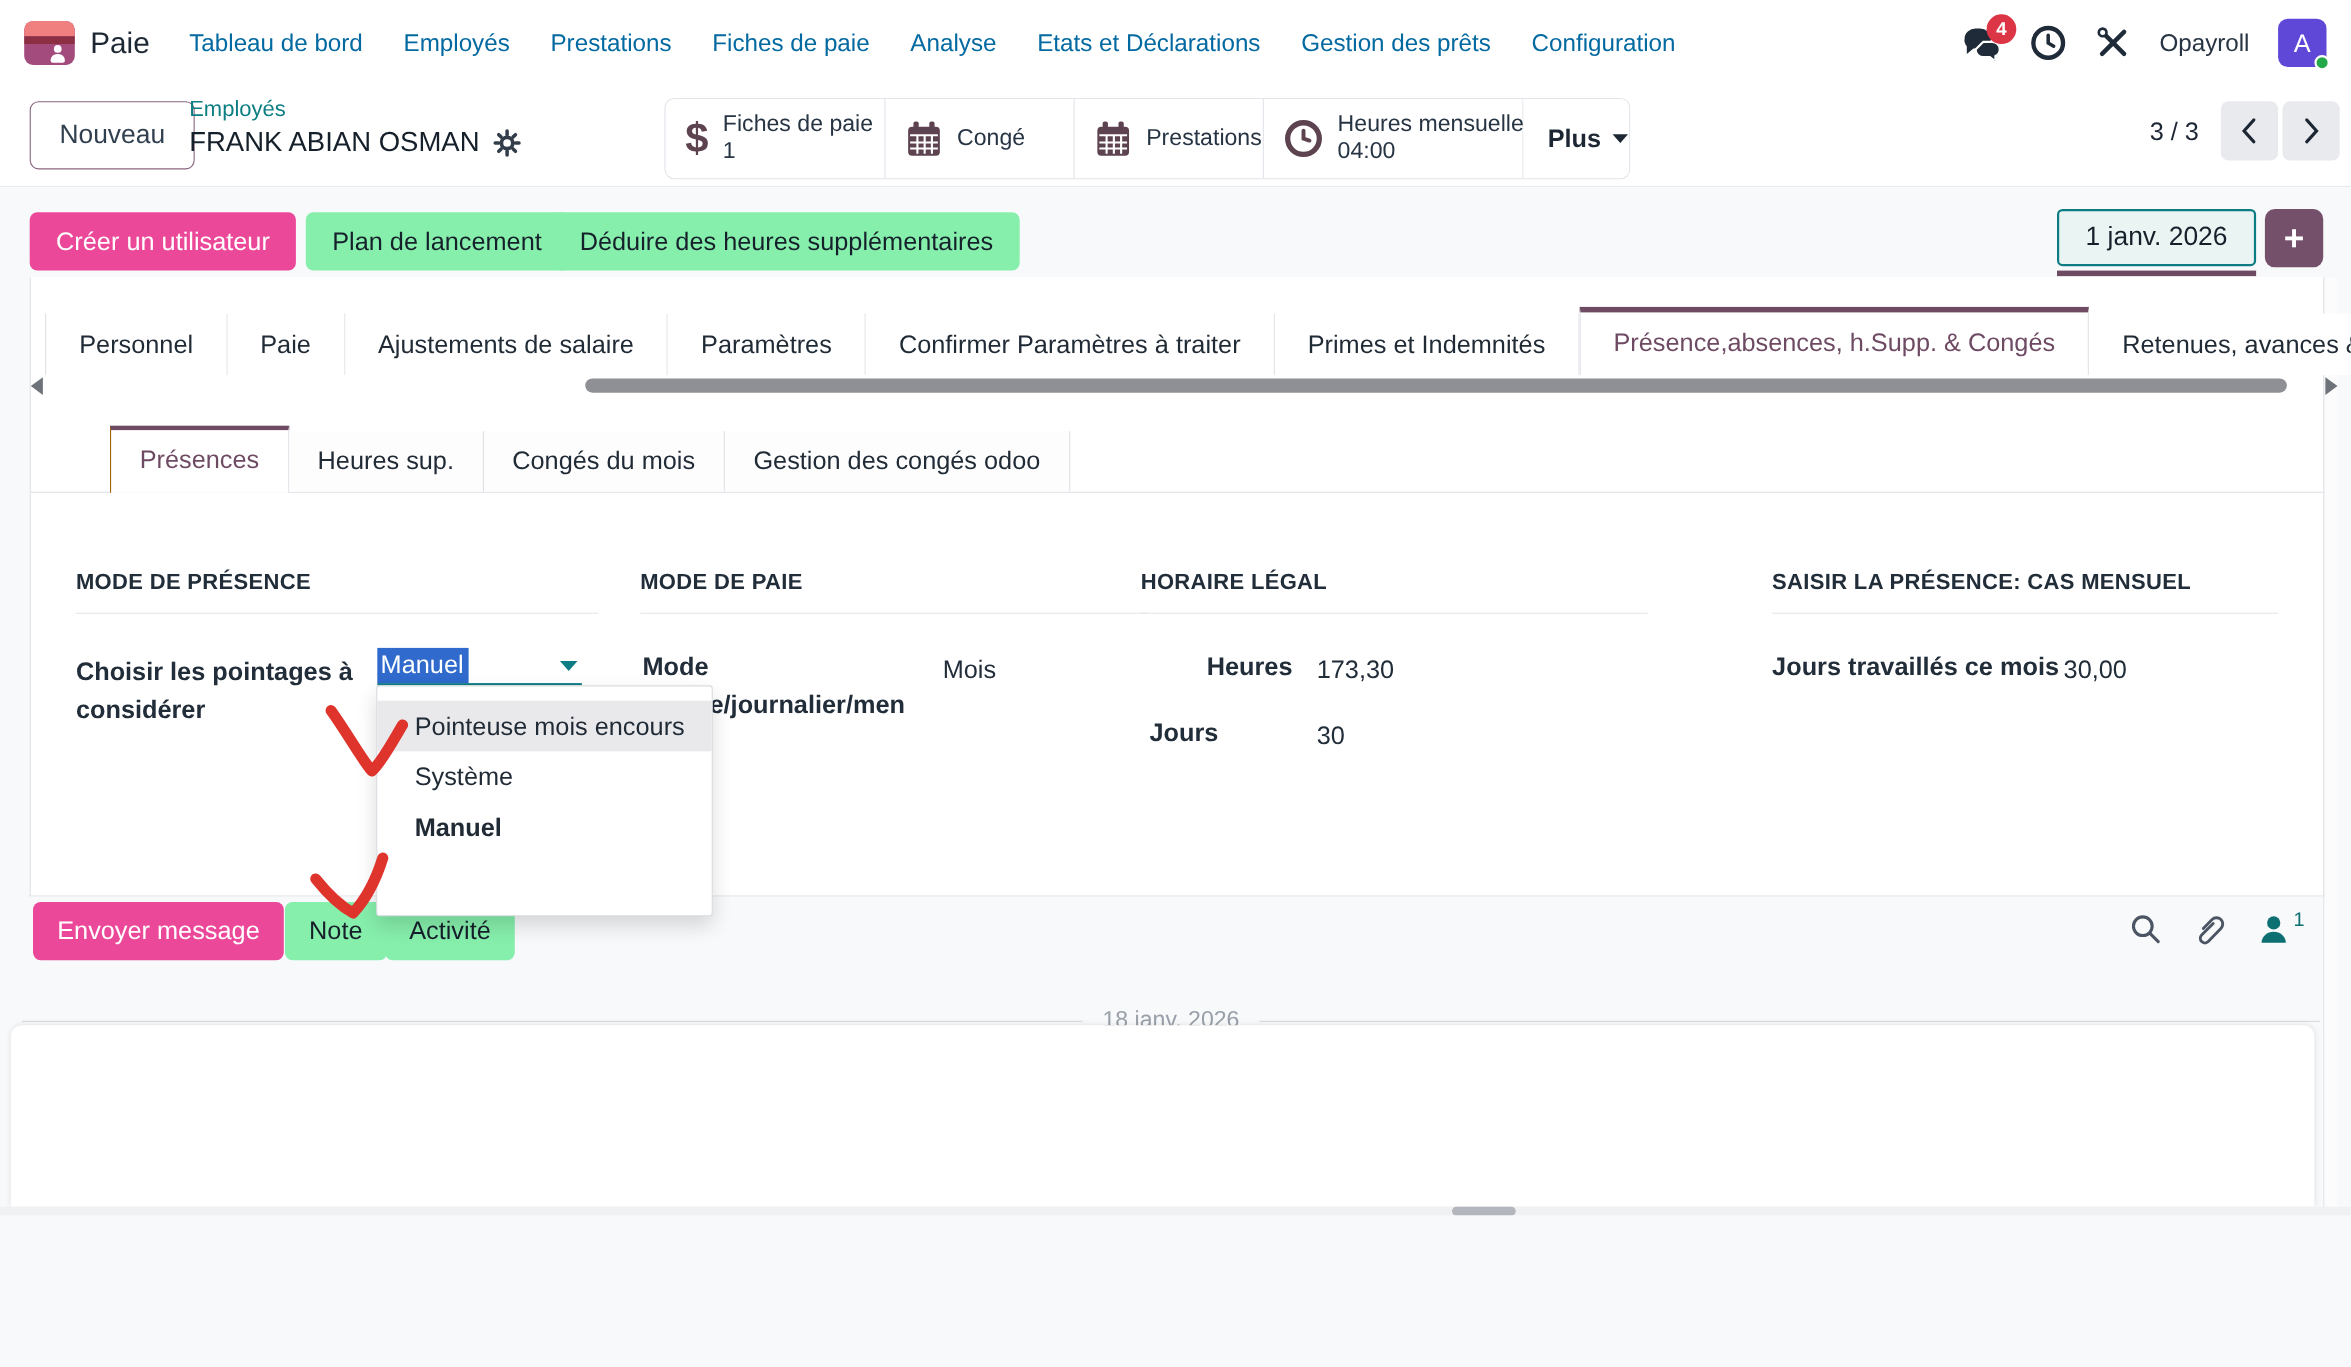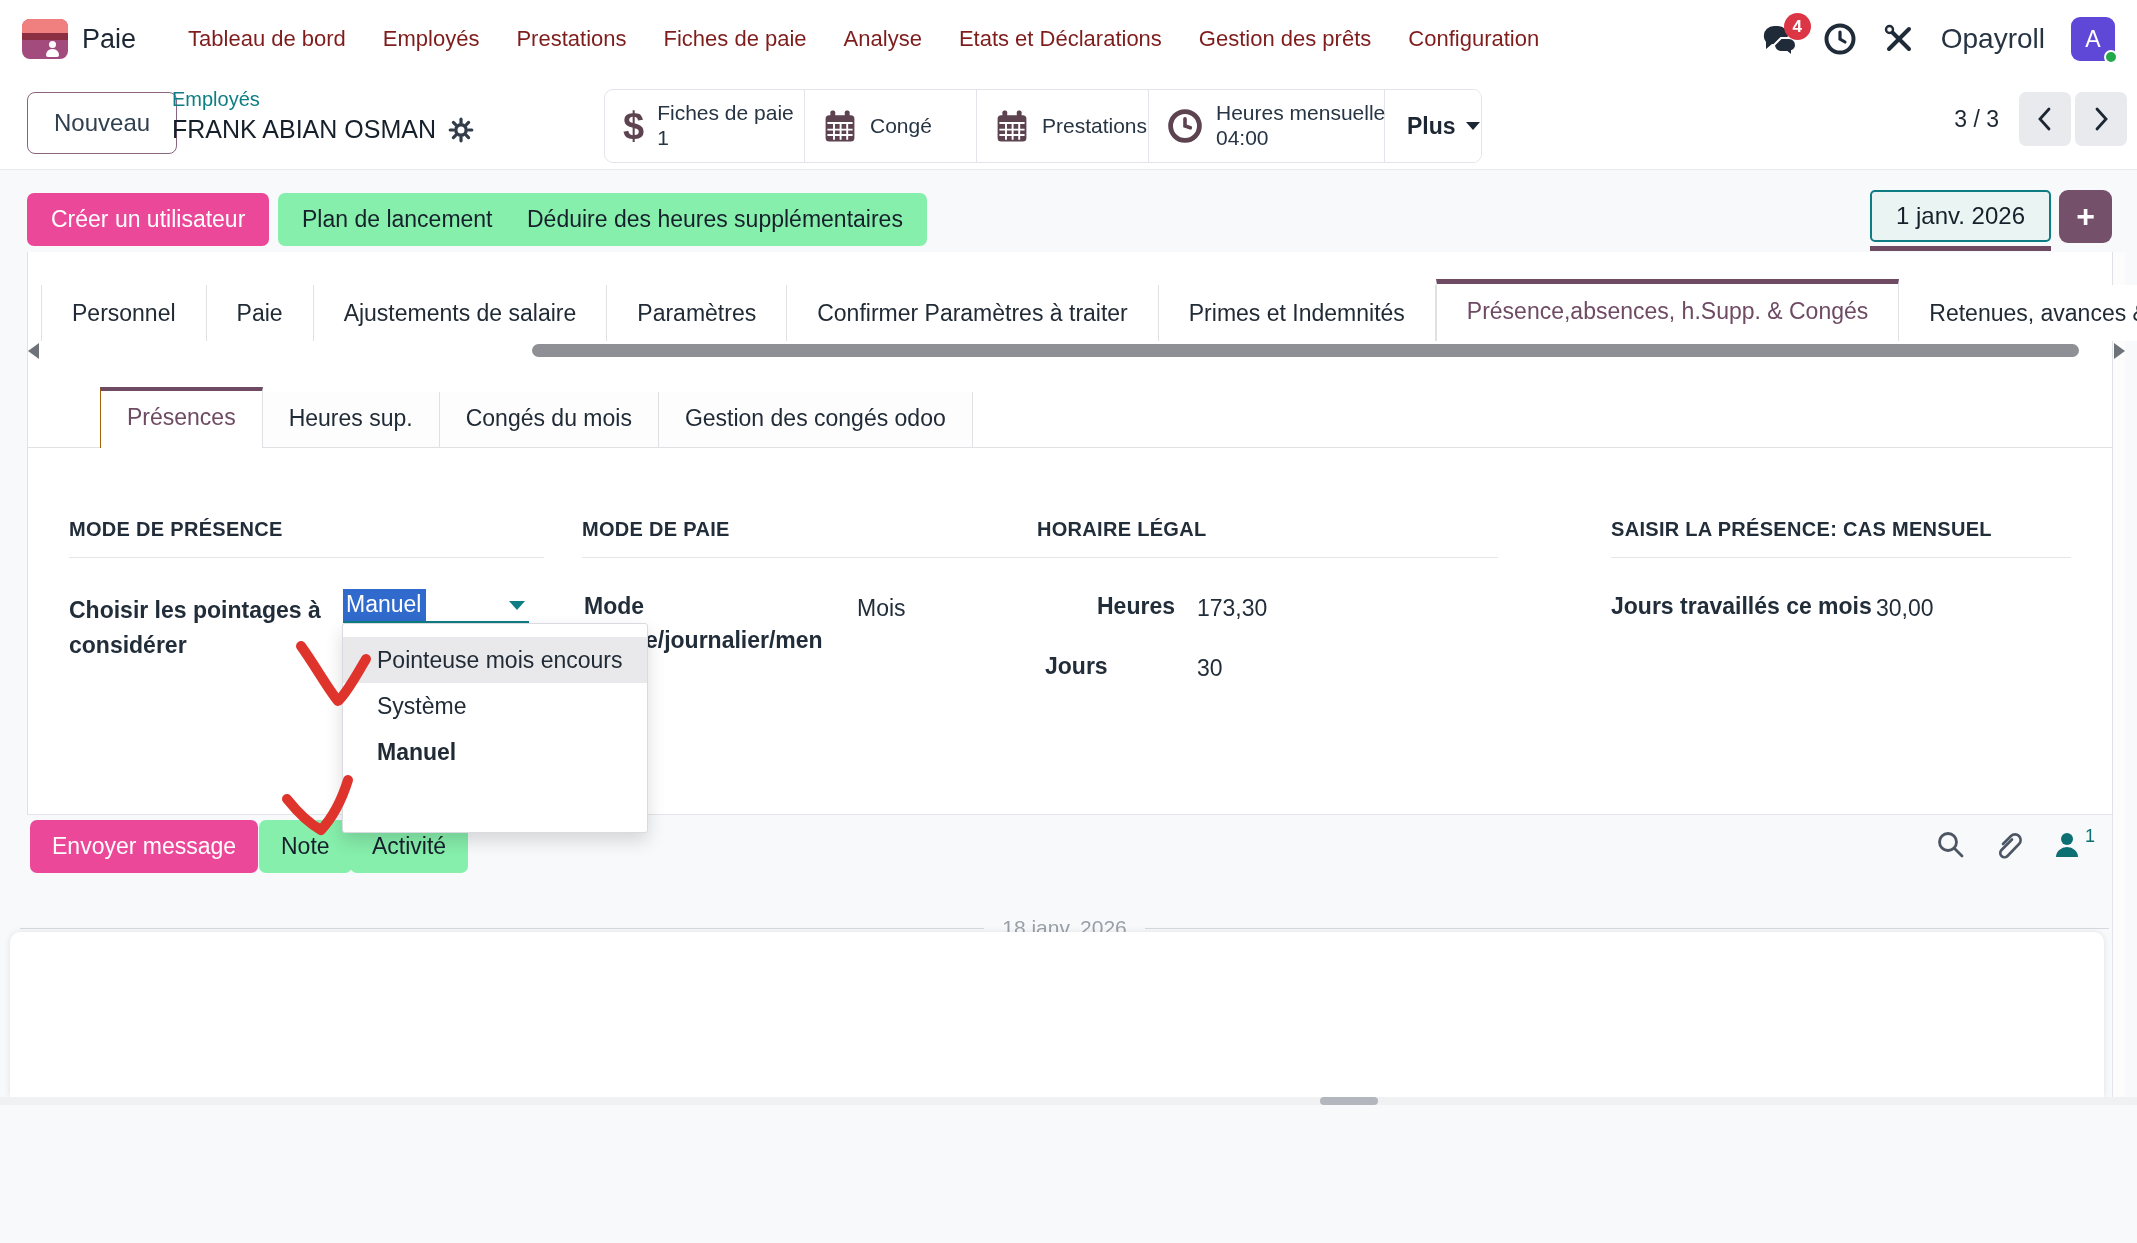--- a/index.html
+++ b/index.html
@@ -9,26 +9,26 @@
 
   
   .header { position:absolute; top:0; left:0; right:0; height:170px; background:#fff; border-bottom:1px solid #e9eaee; }
   .navbar { position:absolute; top:0; left:0; right:0; height:78px; display:flex; align-items:center; padding:0 22px; }
   .logo { width:46px; height:40px; border-radius:8px; overflow:hidden; position:relative; background:#a34b7d; flex:0 0 auto; }
   .logo .band-top { position:absolute; top:0; left:0; right:0; height:14px; background:#f08080; }
   .logo .band-mid { position:absolute; top:14px; left:0; right:0; height:7px; background:#8c2f42; }
   .logo .person-head { position:absolute; right:12px; top:22px; width:7px; height:7px; border-radius:50%; background:#fff; }
   .logo .person-body { position:absolute; right:9px; top:30px; width:13px; height:8px; border-radius:6px 6px 2px 2px; background:#fff; }
   .app-name { font-size:27px; font-weight:500; margin-left:14px; color:#1d2733; }
-  .nav-items { display:flex; gap:37px; margin-left:52px; font-size:22px; color:#7f1d1d; }
+  .nav-items { display:flex; gap:37px; margin-left:36px; font-size:22px; color:#0369a1; }
   .nav-item { cursor:pointer; white-space:nowrap; }
   .nav-right { margin-left:auto; display:flex; align-items:center; gap:26px; }
   .icon-btn { position:relative; display:inline-flex; align-items:center; justify-content:center; }
   .badge { position:absolute; top:-10px; right:-14px; min-width:27px; height:27px; border-radius:14px; background:#dc3545; color:#fff; font-size:17px; font-weight:700; display:flex; align-items:center; justify-content:center; padding:0 6px; }
-  .company { font-size:28px; color:#273443; }
+  .company { font-size:22px; color:#273443; }
   .avatar { position:relative; width:44px; height:44px; border-radius:9px; background:#5f48d8; color:#fff; font-size:23px; display:flex; align-items:center; justify-content:center; }
   .avatar .presence-dot { position:absolute; right:-3px; bottom:-3px; width:14px; height:14px; border-radius:50%; background:#23a84a; border:2px solid #fff; }
 
   
   .cp-row { position:absolute; top:78px; left:0; right:0; height:92px; }
   .btn { border:none; cursor:pointer; font-family:"Liberation Sans", sans-serif; }
   .new-btn { position:absolute; left:27px; top:14px; height:62px; padding:0 26px; font-size:24px; color:#31404f; background:#fff; border:1px solid #8a6580; border-radius:8px; }
   .crumbs { position:absolute; left:172px; top:10px; }
   .crumb-parent { font-size:20px; color:#0d7e83; cursor:pointer; }
   .crumb-record { font-size:25px; color:#16202b; margin-top:4px; display:flex; align-items:center; gap:12px; }

